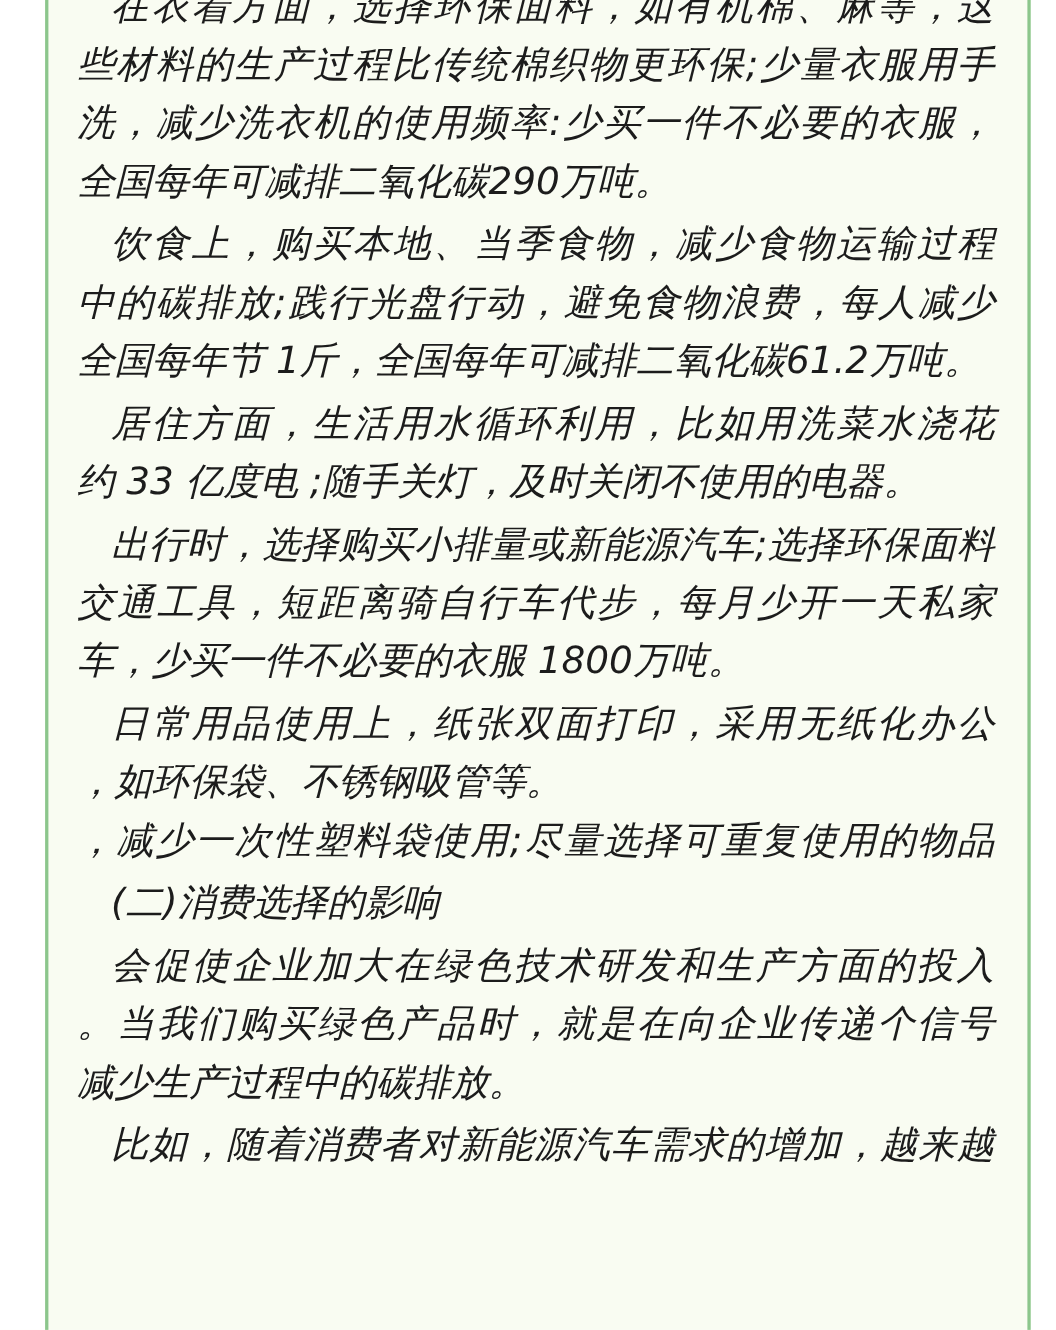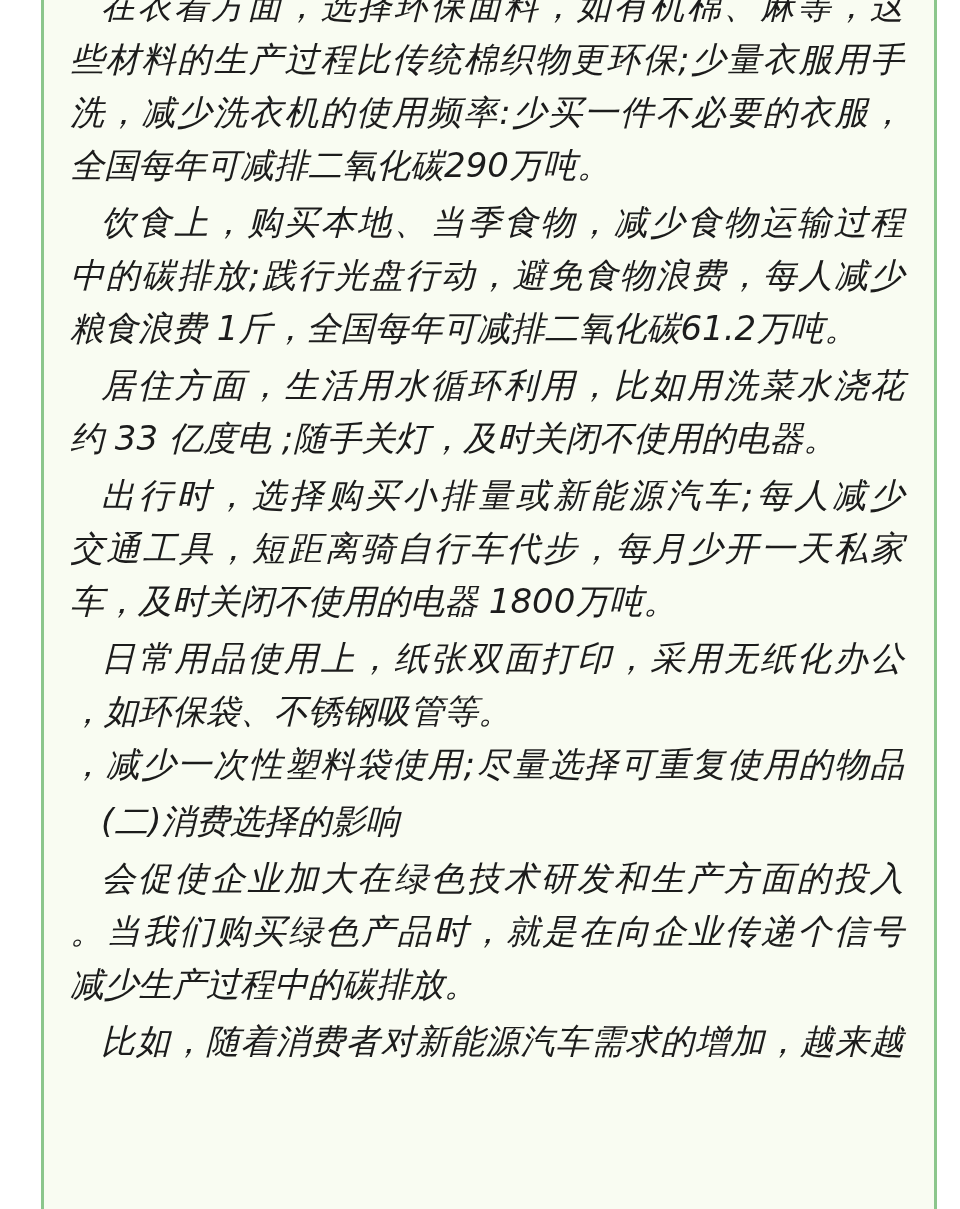--- a/index.html
+++ b/index.html
@@ -65,30 +65,30 @@
   <div class="text-col" id="doc-text">
       <div class="para">
         <div class="line first">在衣着方面，选择环保面料，如有机棉、麻等，这</div>
         <div class="line">些材料的生产过程比传统棉织物更环保;少量衣服用手</div>
         <div class="line">洗，减少洗衣机的使用频率:少买一件不必要的衣服，</div>
         <div class="line last">全国每年可减排二氧化碳290万吨。</div>
       </div>
       <div class="para">
         <div class="line first">饮食上，购买本地、当季食物，减少食物运输过程</div>
         <div class="line">中的碳排放;践行光盘行动，避免食物浪费，每人减少</div>
-        <div class="line last">粮食浪费 1斤，全国每年可减排二氧化碳61.2万吨。</div>
+        <div class="line last">全国每年节 1斤，全国每年可减排二氧化碳61.2万吨。</div>
       </div>
       <div class="para">
         <div class="line first">居住方面，生活用水循环利用，比如用洗菜水浇花</div>
         <div class="line last">约 33 亿度电 ;随手关灯，及时关闭不使用的电器。</div>
       </div>
       <div class="para">
-        <div class="line first">出行时，选择购买小排量或新能源汽车;每人减少</div>
+        <div class="line first">出行时，选择购买小排量或新能源汽车;选择环保面料</div>
         <div class="line">交通工具，短距离骑自行车代步，每月少开一天私家</div>
-        <div class="line last">车，及时关闭不使用的电器 1800万吨。</div>
+        <div class="line last">车，少买一件不必要的衣服 1800万吨。</div>
       </div>
       <div class="para">
         <div class="line first">日常用品使用上，纸张双面打印，采用无纸化办公</div>
         <div class="line last">，如环保袋、不锈钢吸管等。</div>
         <div class="line">，减少一次性塑料袋使用;尽量选择可重复使用的物品</div>
       </div>
       <div class="para">
         <div class="line first last">(二)消费选择的影响</div>
       </div>
       <div class="para">

